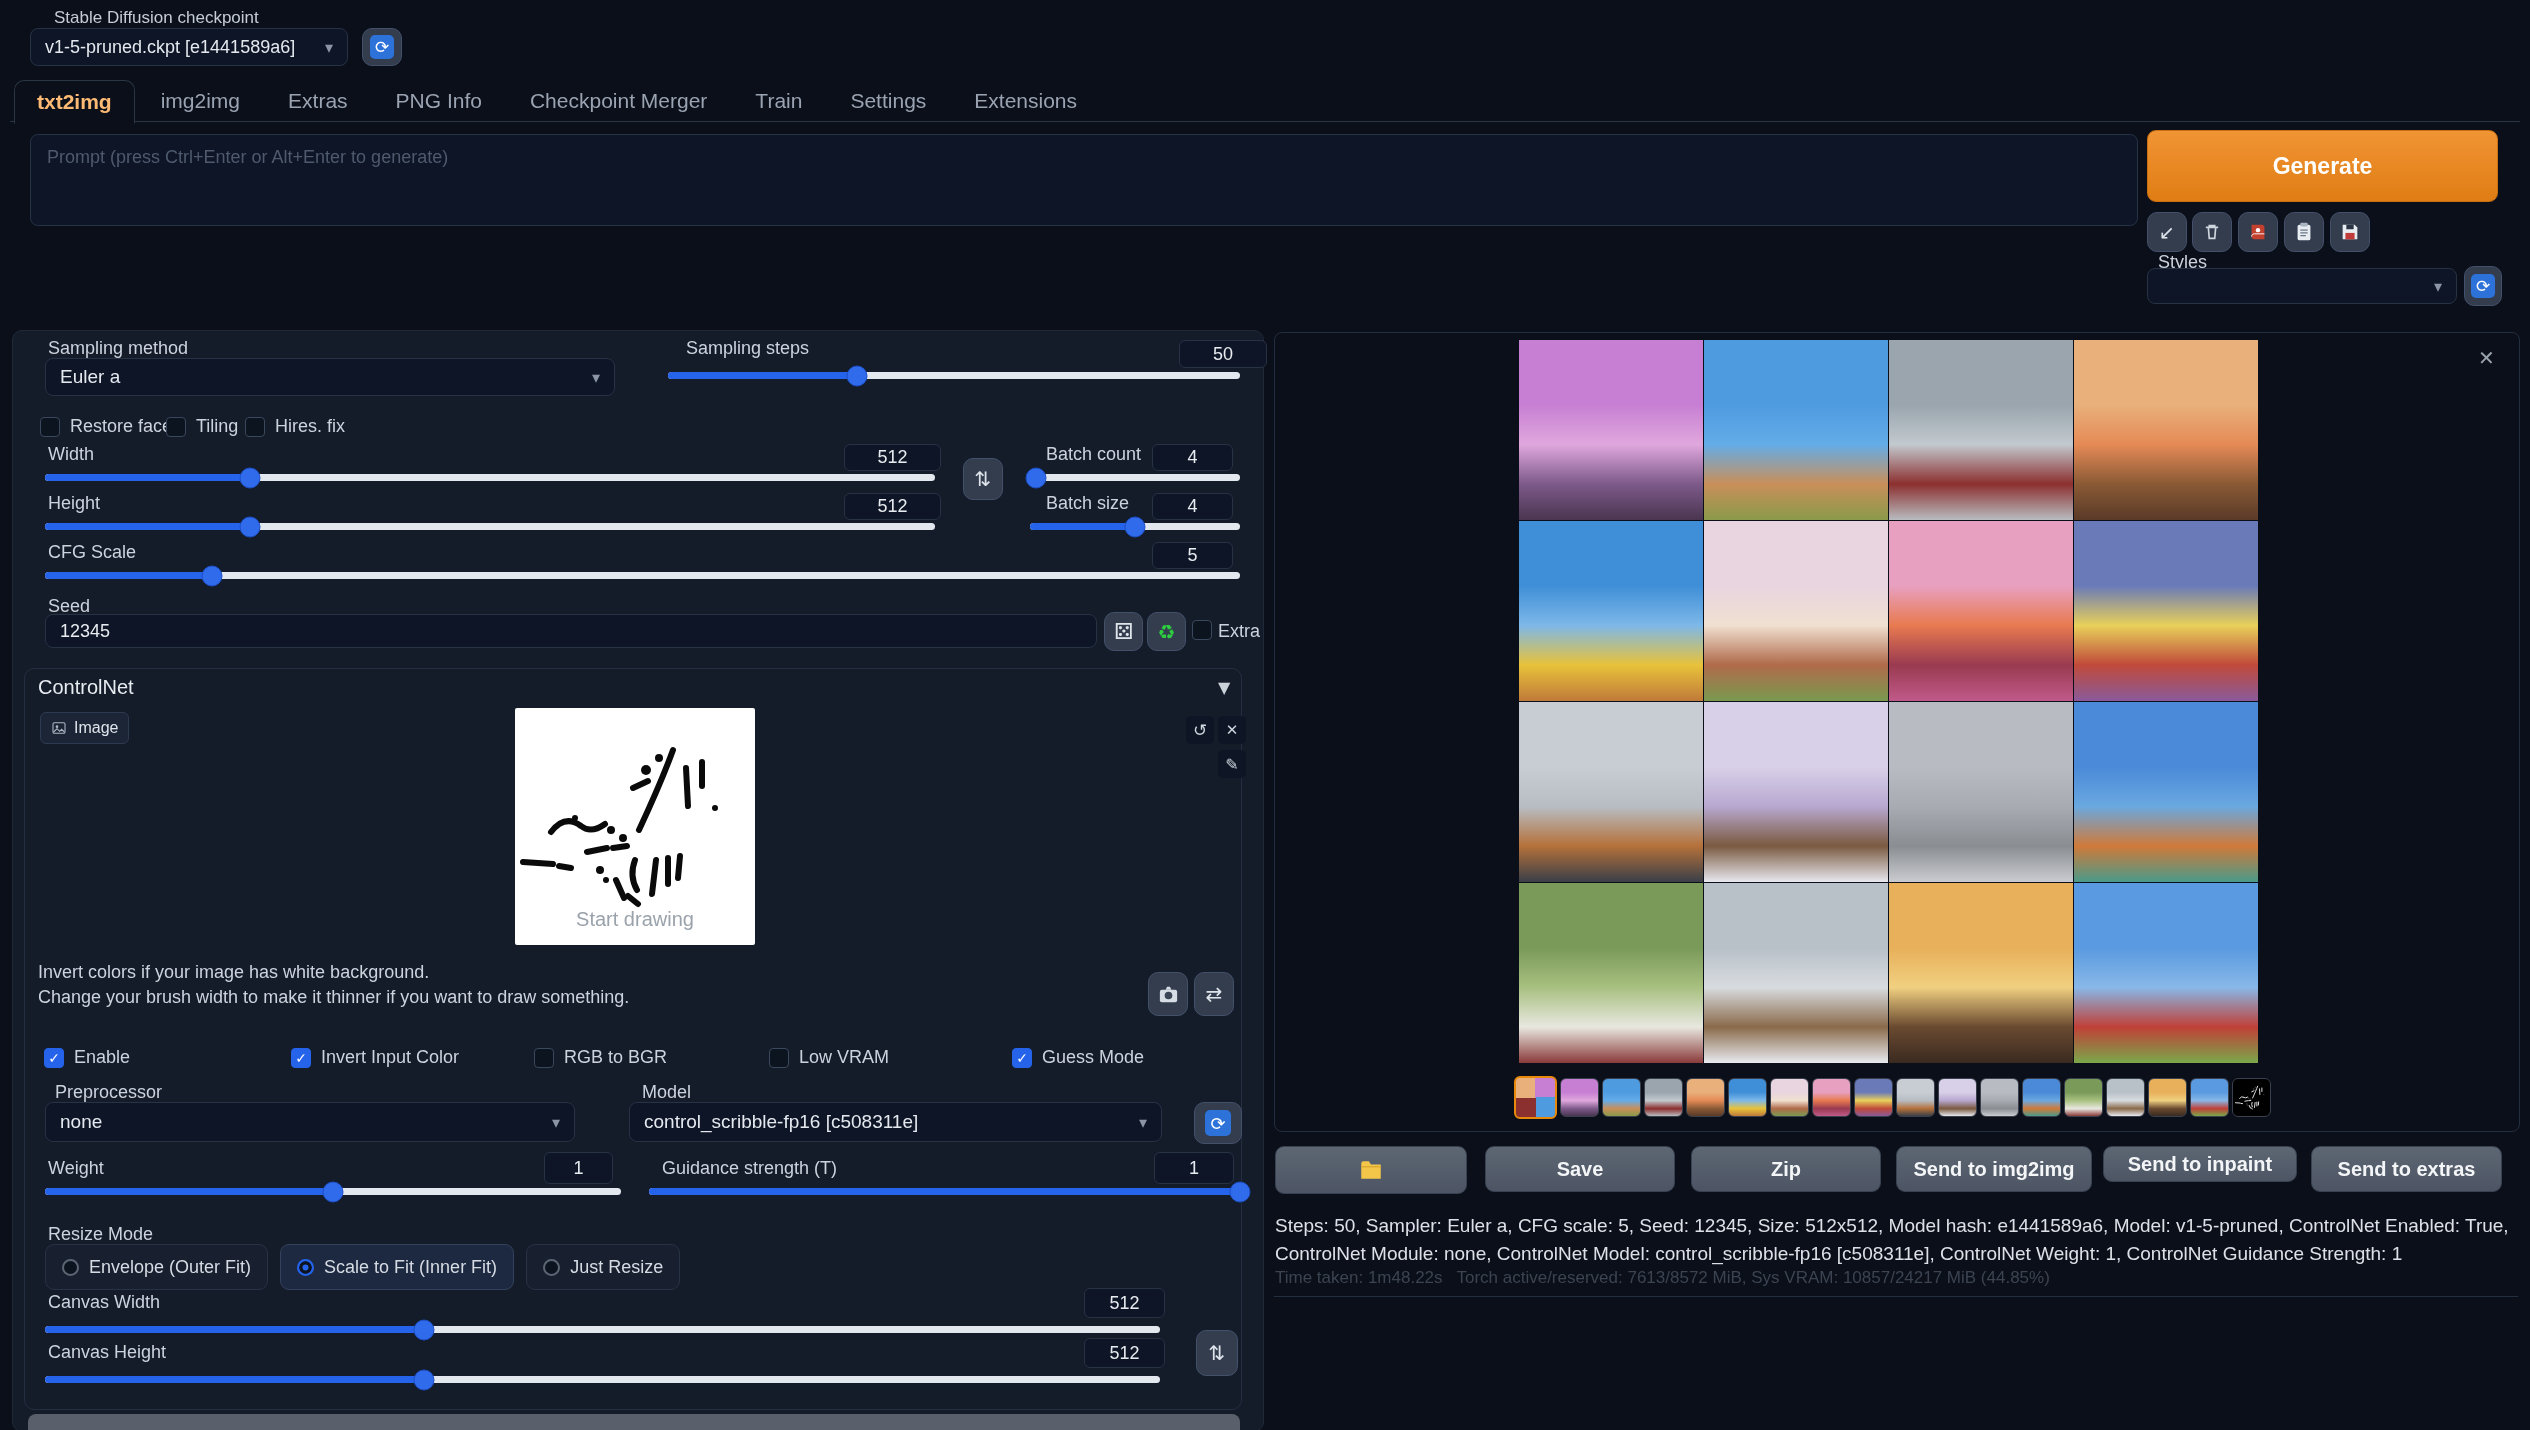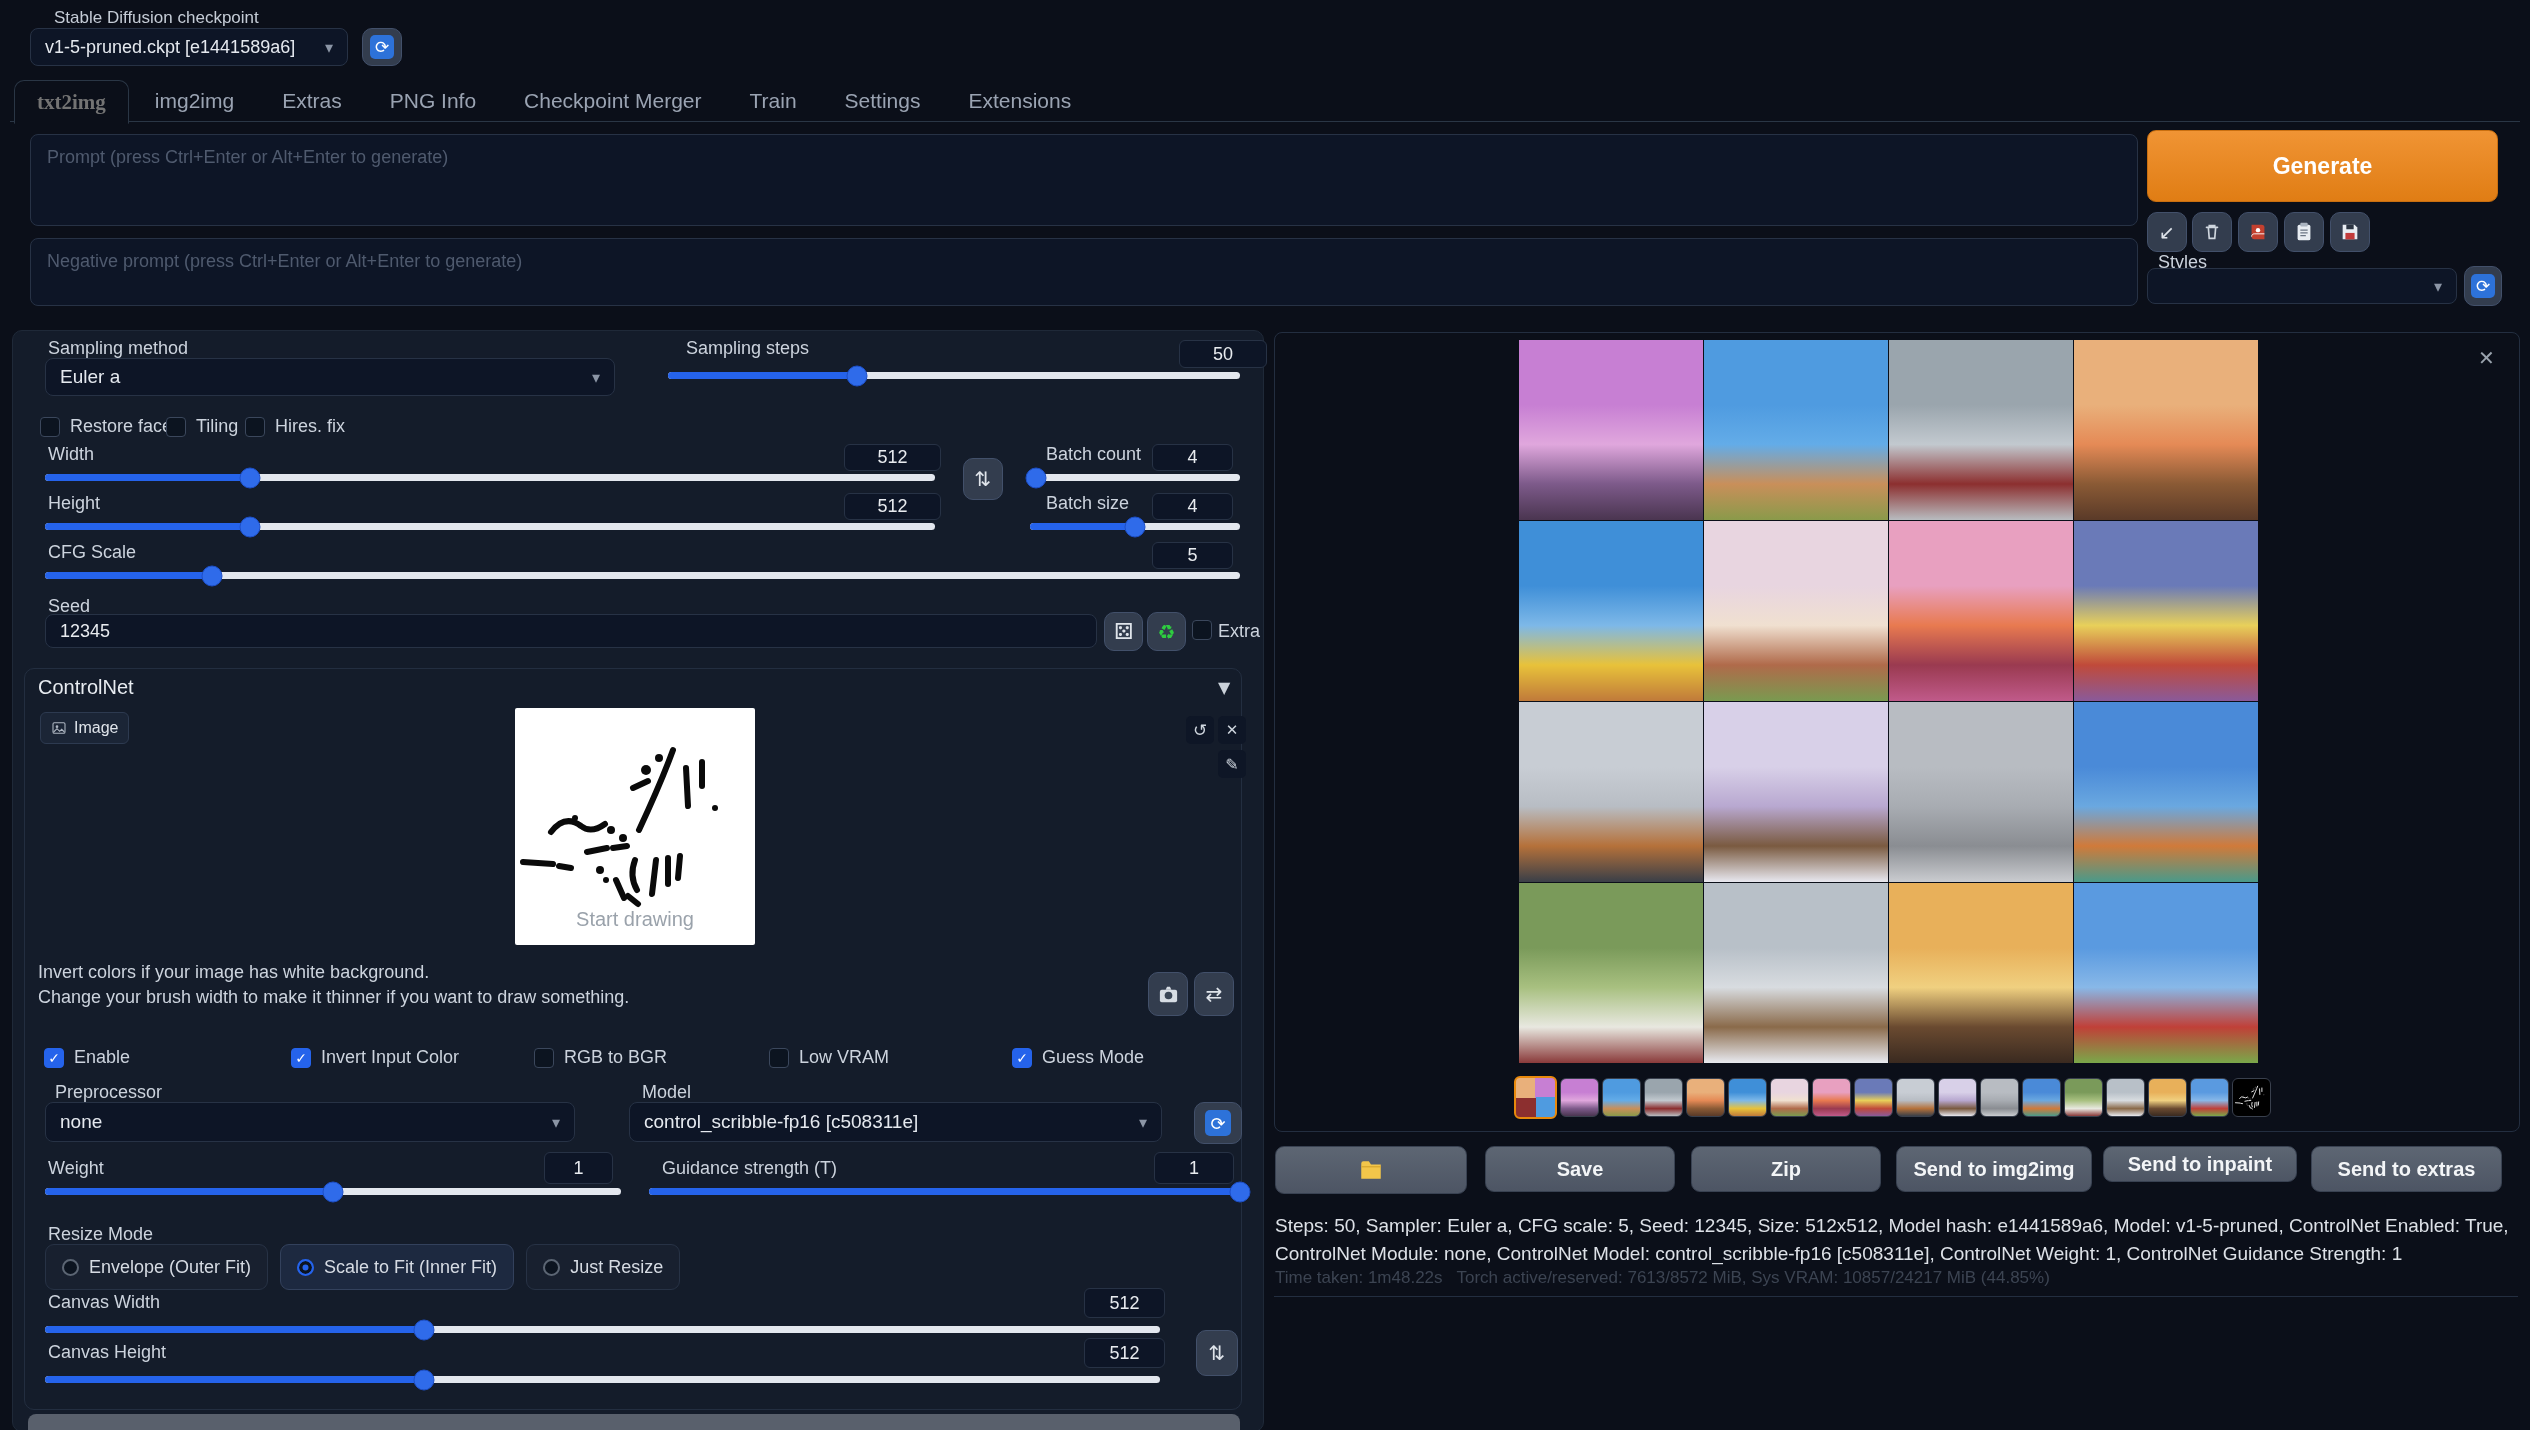--- a/index.html
+++ b/index.html
@@ -40,21 +40,21 @@
   .toolbtn{background:#333d4e;border:1px solid #42506a;border-radius:10px;display:flex;align-items:center;
            justify-content:center;color:#dfe4ea;}
   .graybtn{background:linear-gradient(180deg,#5d6673,#4d5564);border:1px solid #394252;border-radius:9px;
            display:flex;align-items:center;justify-content:center;color:#f3f5f7;font-size:20px;font-weight:bold;}
   .bluebox{background:#2d72d9;border-radius:5px;color:#fff;display:flex;align-items:center;justify-content:center;}
   .chip{background:#0e1626;border-radius:5px;display:flex;align-items:center;justify-content:center;color:#cfd6de;}
   #generate{background:linear-gradient(180deg,#f09434,#e07d14);border:1px solid #c96f10;border-radius:9px;
             display:flex;align-items:center;justify-content:center;font-size:23px;font-weight:bold;color:#fff;}
   
   .tab{height:42px;line-height:42px;padding:0 22px;font-size:21px;color:#9aa3b2;border-radius:10px 10px 0 0;}
-  .tab.active{color:#737373;background:#0b0f19;border:1px solid #2a3645;border-bottom:1px solid #0b0f19;font-weight:bold;font-family:Liberation Serif, serif;}
+  .tab.active{color:#fdba74;background:#0b0f19;border:1px solid #2a3645;border-bottom:1px solid #0b0f19;font-weight:bold;}
   #tabline{border-top:1px solid #2a3645;}
   .panel{background:#141c2a;border:1px solid #1f2938;border-radius:10px;}
   #cnbox{border:1px solid #232e40;border-radius:10px;}
   
   #grid{display:grid;grid-template-columns:repeat(4,184px);grid-auto-rows:180px;gap:1px;}
   .tile{width:184px;height:180px;}
   #thumbs{display:flex;gap:3px;align-items:center;}
   .thumb{width:39px;height:39px;border-radius:6px;border:1px solid #39404d;box-sizing:border-box;}
   .thumb.sel{width:43px;height:43px;border:2px solid #e8890c;}
   .thumb-scribble{background:#000;display:flex;align-items:center;justify-content:center;}
@@ -84,21 +84,20 @@
       <div class="tab">img2img</div>
       <div class="tab">Extras</div>
       <div class="tab">PNG Info</div>
       <div class="tab">Checkpoint Merger</div>
       <div class="tab">Train</div>
       <div class="tab">Settings</div>
       <div class="tab">Extensions</div>
     </div>
 
   <textarea class="abs field" style="left: 30px; top: 134px; width: 2108px; height: 92px;" placeholder="Prompt (press Ctrl+Enter or Alt+Enter to generate)"></textarea>
-  <textarea class="abs field" style="left: 30px; top: 238px; width: 2108px; height: 68px;" placeholder="Negative prompt (press Ctrl+Enter or Alt+Enter to generate)"></textarea>
 
   <button class="abs" id="generate" style="left:2147px;top:130px;width:351px;height:72px;">Generate</button>
 
   <div class="abs toolbtn" style="left:2147px;top:212px;width:38px;height:38px;">
     <span class="glyph" style="font-size:19px;">↙</span>
   </div>
   <div class="abs toolbtn" style="left:2192px;top:212px;width:38px;height:38px;">
     <svg width="22" height="22" viewBox="0 0 24 24">
         <path d="M6 7h12M9 7V5h6v2M8 7l1 12h6l1-12" stroke="#cfd6de" fill="none" stroke-width="1.8" stroke-linecap="round"></path>
       </svg>

